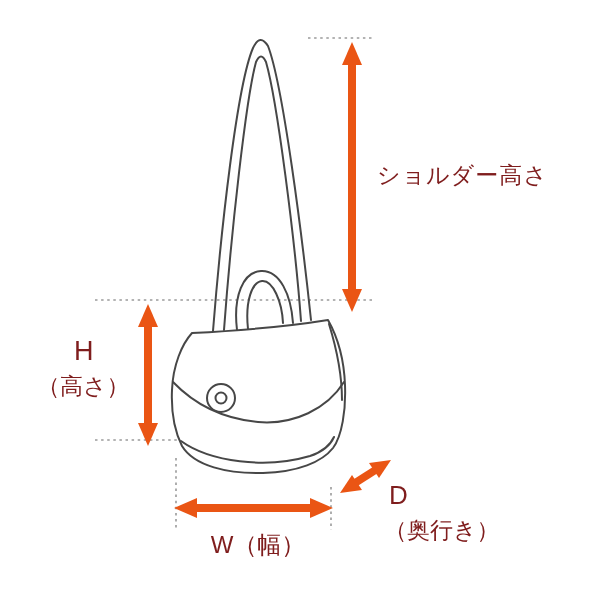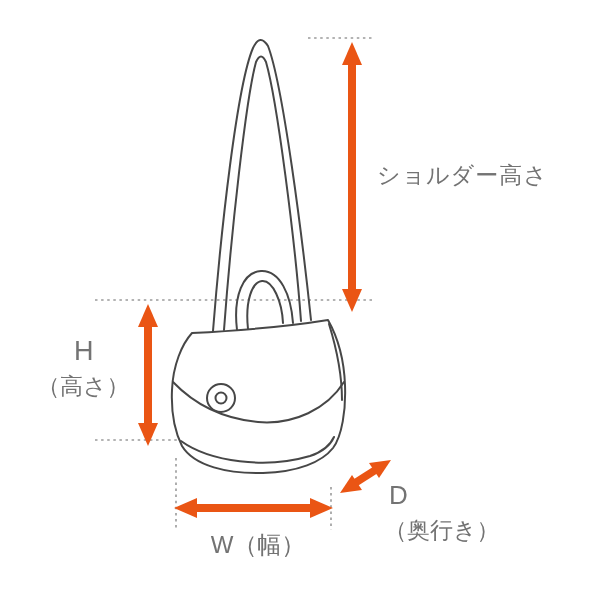--- a/index.html
+++ b/index.html
@@ -3,21 +3,21 @@
 <meta charset="utf-8">
 <style>
   html, body { margin: 0; padding: 0; background: #ffffff; }
   .stage {
     position: relative;
     width: 600px;
     height: 600px;
     background: var(--background, #ffffff);
     overflow: hidden;
     font-family: "Liberation Sans", "DejaVu Sans", sans-serif;
-    color: #737373;
+    color: #7f1d1d;
   }
   .stage svg { position: absolute; left: 0; top: 0; }
 
   .guide {
     stroke: var(--guide, #9a9a9a);
     stroke-width: 1.6;
     stroke-dasharray: 2.5 3.6;
     fill: none;
   }
   .ln {

